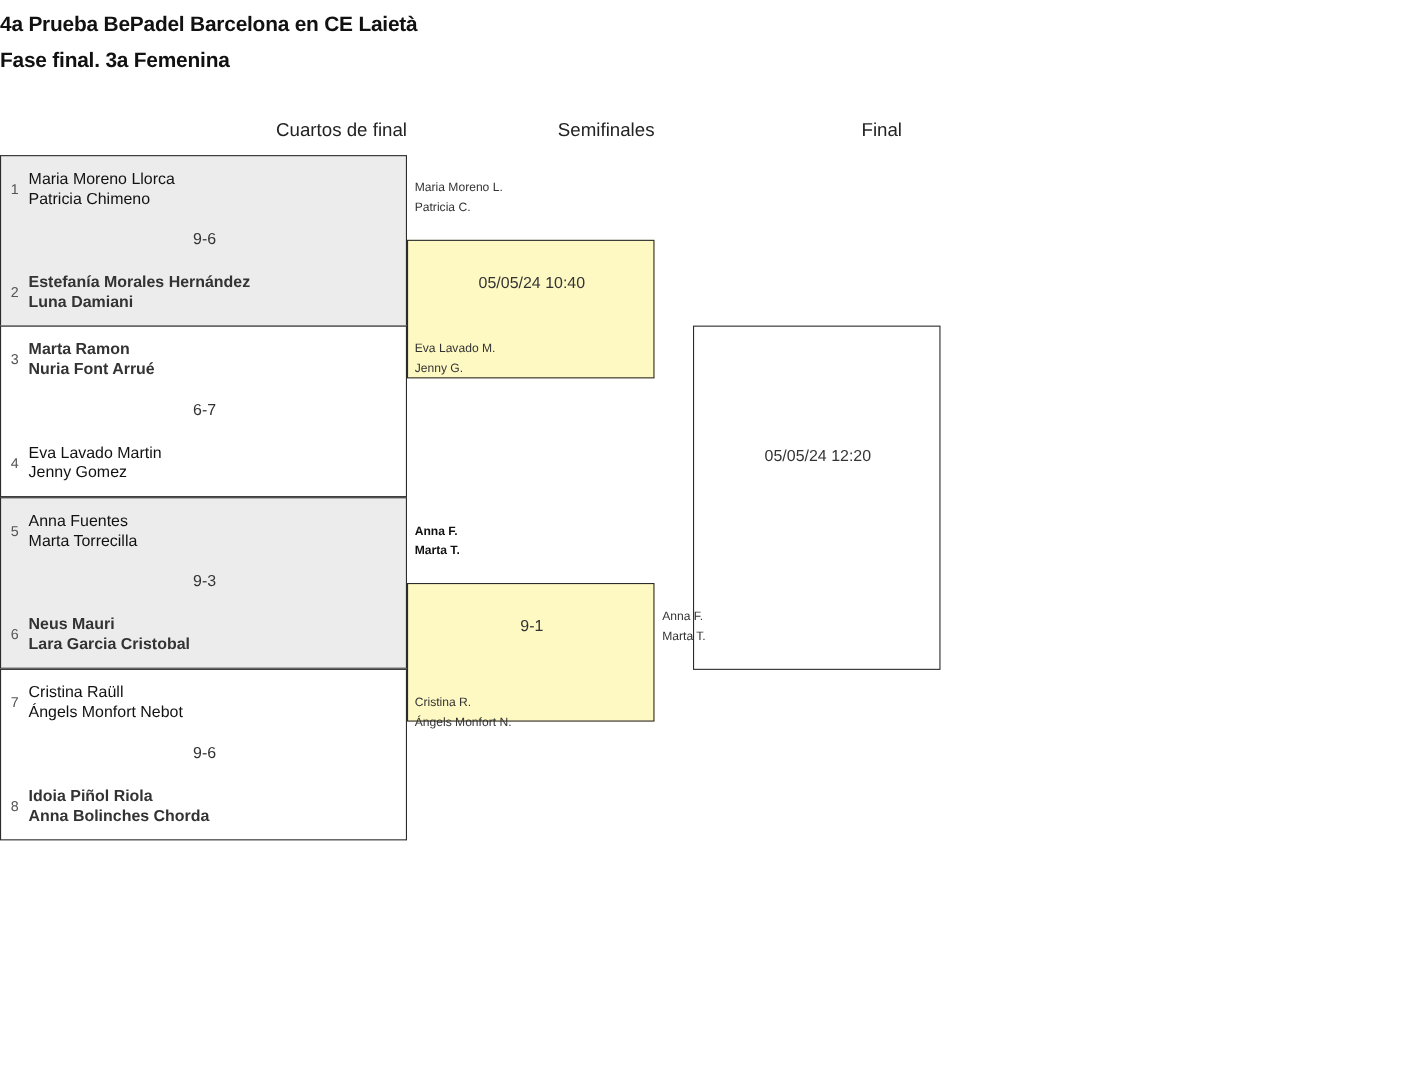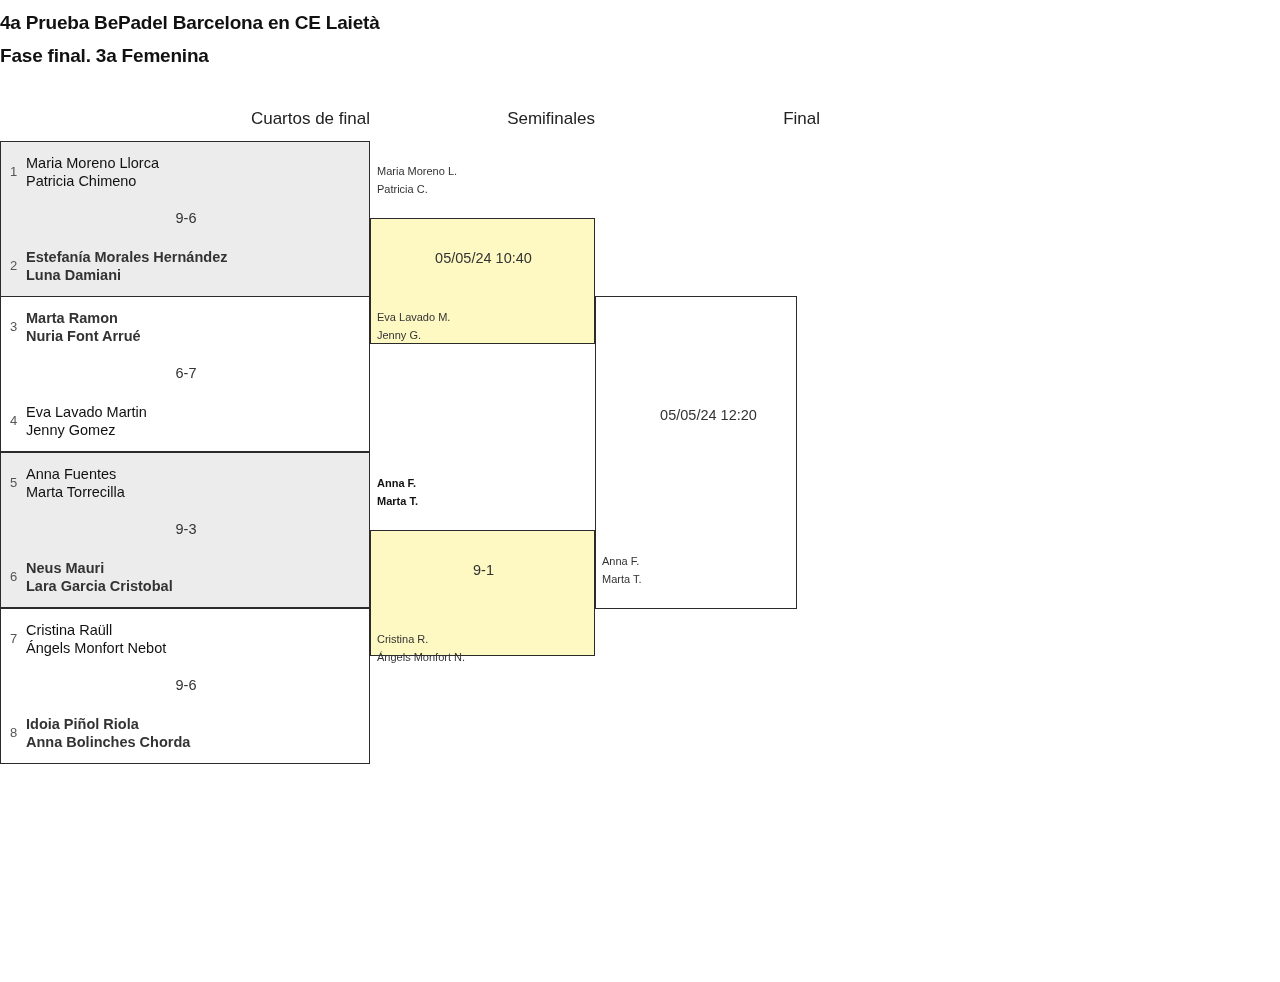--- a/index.html
+++ b/index.html
@@ -138,22 +138,22 @@
     white-space: nowrap;
   }
   .feeder.winner {
     font-weight: bold;
     color: #111111;
   }
 
   
   .final-box {
     position: absolute;
-    left: 595px;
-    width: 202px;
+    left: 630px;
+    width: 225px;
     height: 313px;
     border: 1px solid #2b2b2b;
     background: #ffffff;
   }
   .final-score {
     position: absolute;
     left: 0px;
     top: 110px;
     width: 225px;
     text-align: center;

